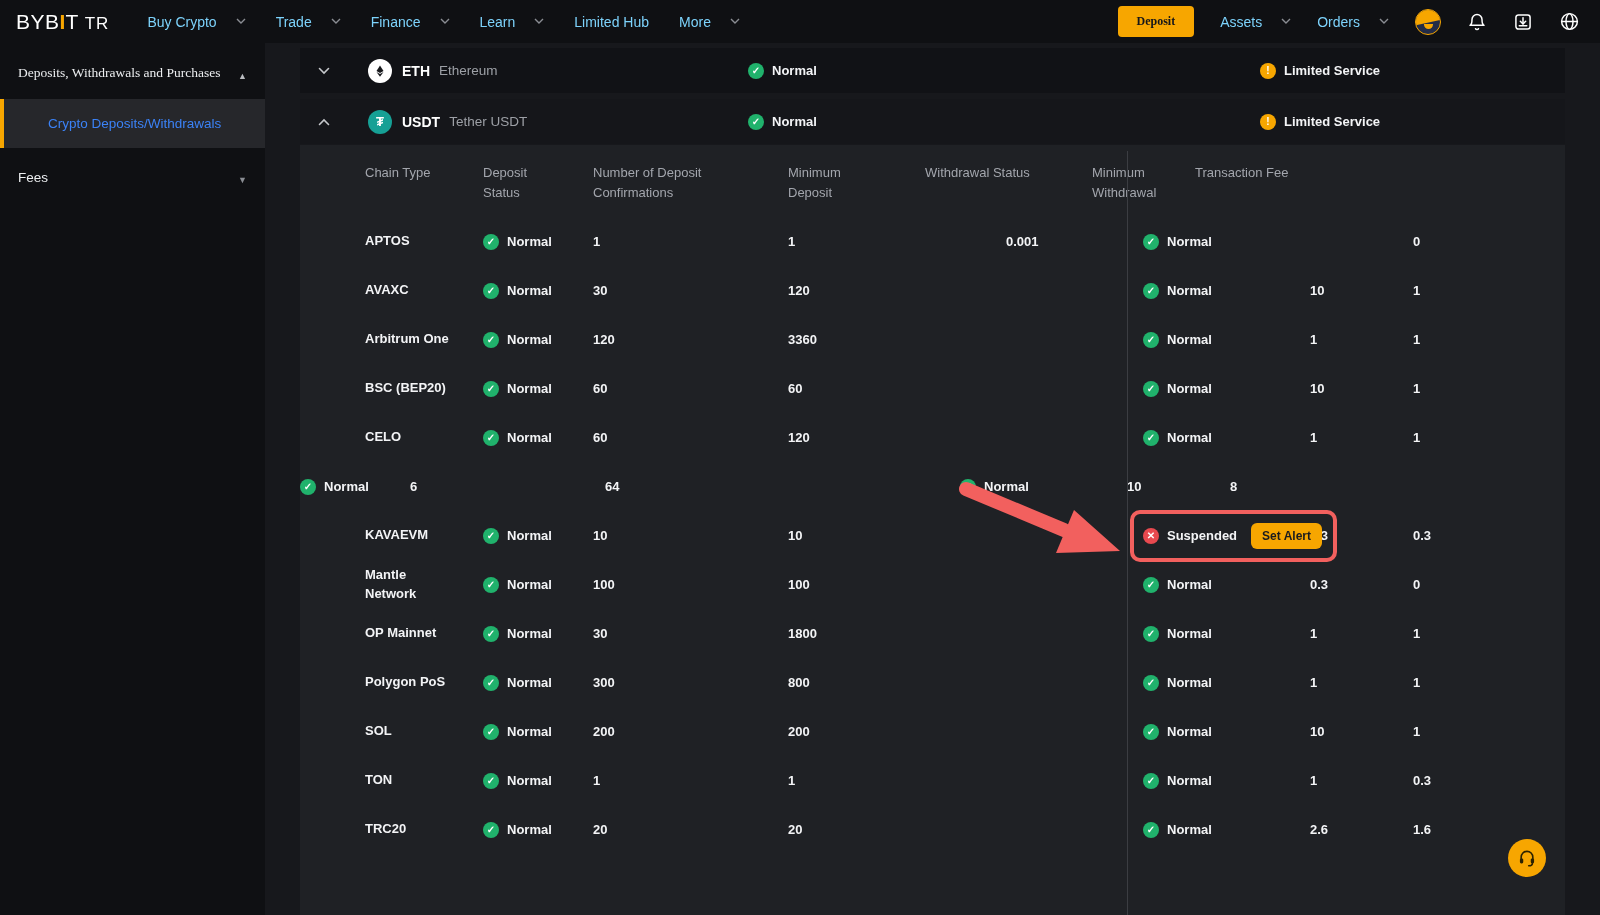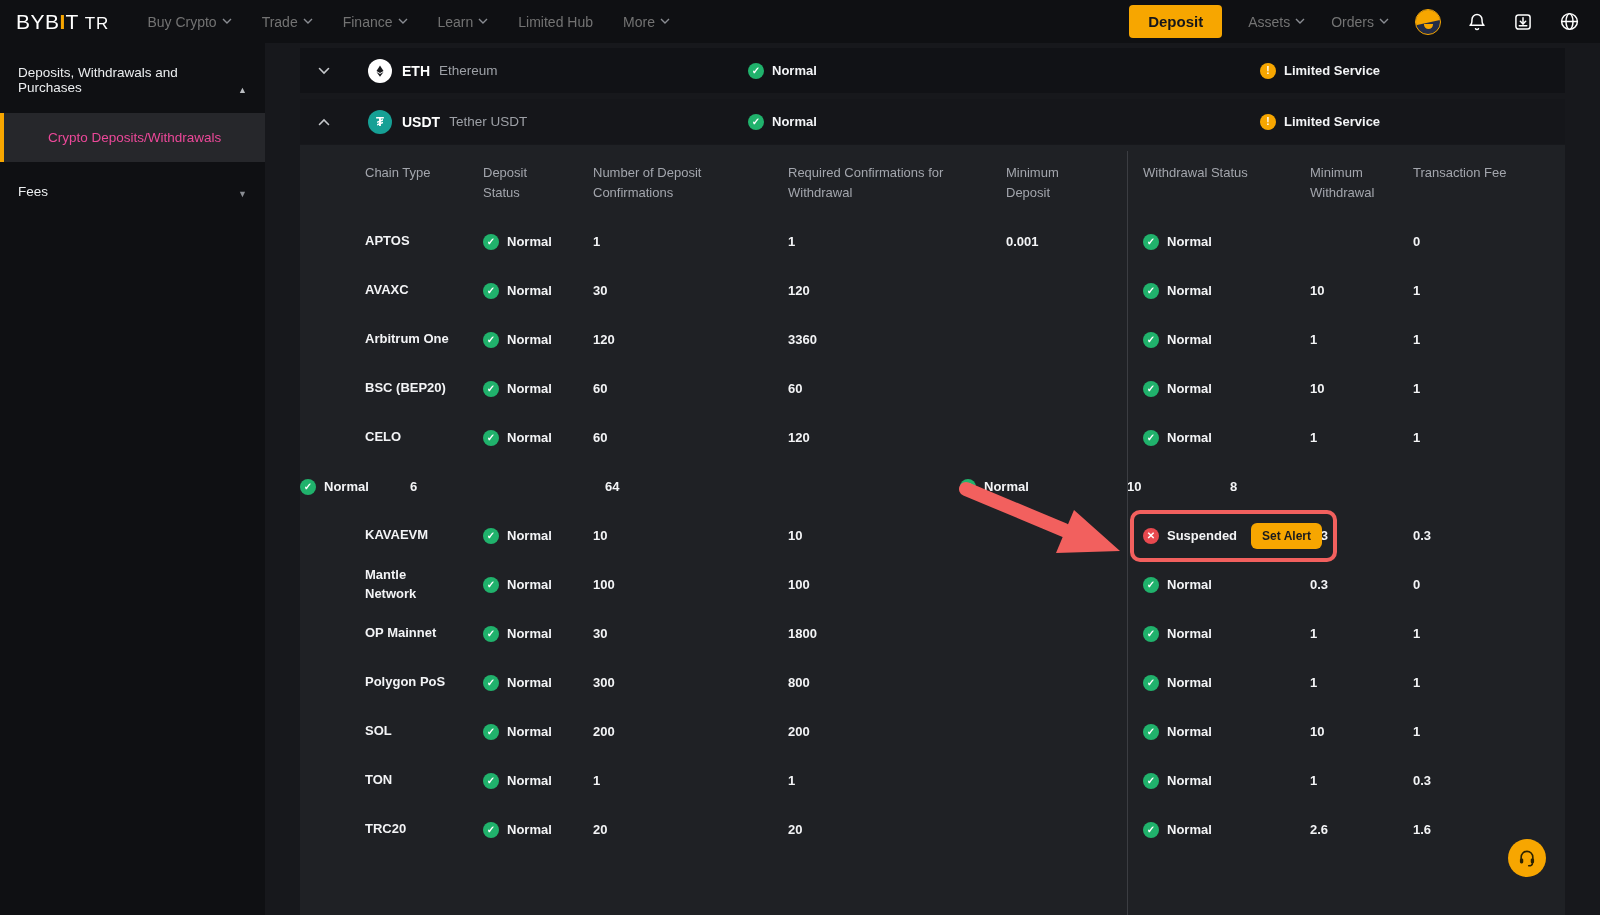--- a/index.html
+++ b/index.html
@@ -12,47 +12,47 @@
   
   .topnav {
     height:43px; background:#0f1013; display:flex; align-items:center;
     padding:0 20px 0 16px; position:relative; z-index:5;
   }
   .logo { display:flex; align-items:baseline; cursor:pointer; }
   .logo .b1 { font-size:21px; font-weight:400; letter-spacing:.5px; color:#fff; }
   .logo .b2 { font-size:21px; font-weight:700; color:#f7a600; }
   .logo .region { font-size:17px; font-weight:400; color:#fff; margin-left:6px; letter-spacing:1px; }
   .nav-items { display:flex; align-items:center; margin-left:38px; gap:30px; }
-  .nav-item { display:flex; align-items:center; gap:5px; font-size:14px; color:#737373; cursor:pointer; white-space:nowrap; }
+  .nav-item { display:flex; align-items:center; gap:19px; font-size:14px; color:#7dd3fc; cursor:pointer; white-space:nowrap; }
   .caret { display:inline-block; width:10px; height:7px; }
   .caret svg { display:block; }
   .nav-right { margin-left:auto; display:flex; align-items:center; gap:26px; }
   .deposit-btn {
-    background:#f7a600; color:#15161a; font-weight:700; font-size:15px;
+    background:#f7a600; color:#15161a; font-weight:700; font-size:12px;
     border:none; border-radius:4px; padding:8px 19px; cursor:pointer;
-    font-family:Liberation Sans, sans-serif;
+    font-family:Liberation Serif, serif;
   }
   .icon-btn { background:none; border:none; cursor:pointer; display:flex; align-items:center; }
   .avatar {
     width:26px; height:26px; border-radius:50%; position:relative; overflow:hidden;
     background:#232c47; cursor:pointer; border:1px solid #f7a600;
   }
   .avatar::before { content:""; position:absolute; left:-4px; top:-7px; width:36px; height:19px; background:#f7a600; transform:rotate(-12deg); }
   .avatar::after { content:""; position:absolute; left:8px; bottom:5px; width:9px; height:5px; background:#f7a600; border-radius:0 0 9px 9px; }
 
   
   .page { display:flex; height:872px; }
   .sidebar { width:265px; background:#0f1013; flex-shrink:0; padding-top:2px; }
-  .side-header { display:flex; align-items:flex-end; justify-content:space-between; padding:20px 18px 18px 18px; cursor:pointer; }
+  .side-header { display:flex; align-items:flex-end; justify-content:space-between; padding:20px 18px 18px 18px; cursor:pointer;font-family:Liberation Serif, serif; }
   .side-header .lbl { font-size:13.5px; font-weight:500; color:#eceef0; }
   .tri { font-size:9px; color:#b9bcc0; }
   .tri.down { color:#8a8d93; }
   .side-active {
     background:#26272b; border-left:4px solid #f7a600; padding:17px 16px 17px 44px;
-    font-size:13.5px; color:#ec4899; cursor:pointer; margin-bottom:6px;
+    font-size:13.5px; color:#3b82f6; cursor:pointer; margin-bottom:6px;
   }
   .side-fees { display:flex; align-items:flex-end; justify-content:space-between; padding:16px 18px; cursor:pointer; }
   .side-fees .lbl { font-size:13.5px; color:#eceef0; }
 
   .content { flex:1; padding:5px 35px 0 35px; background:#17181c; }
   .content-inner { width:1265px; }
 
   
   .coin-row {
     height:45px; display:flex; align-items:center; position:relative;
@@ -285,23 +285,20 @@
         <div class="t-head">
           <div class="cell c-chain">
               <span class="h-txt">Chain Type</span>
             </div>
           <div class="cell c-dstatus">
               <span class="h-txt h-w70">Deposit Status</span>
             </div>
           <div class="cell c-dconf">
               <span class="h-txt h-w150">Number of Deposit Confirmations</span>
             </div>
-          <div class="cell c-wconf">
-              <span class="h-txt h-w195">Required Confirmations for Withdrawal</span>
-            </div>
           <div class="cell c-mindep">
               <span class="h-txt h-w80">Minimum Deposit</span>
             </div>
           <div class="cell c-wstatus">
               <span class="h-txt">Withdrawal Status</span>
             </div>
           <div class="cell c-minw">
               <span class="h-txt h-w95">Minimum Withdrawal</span>
             </div>
           <div class="cell c-fee">

